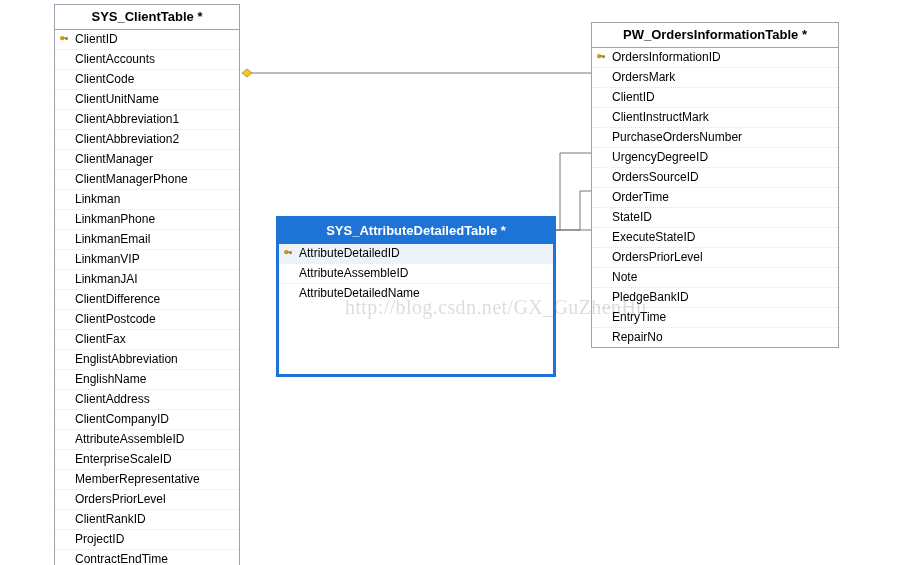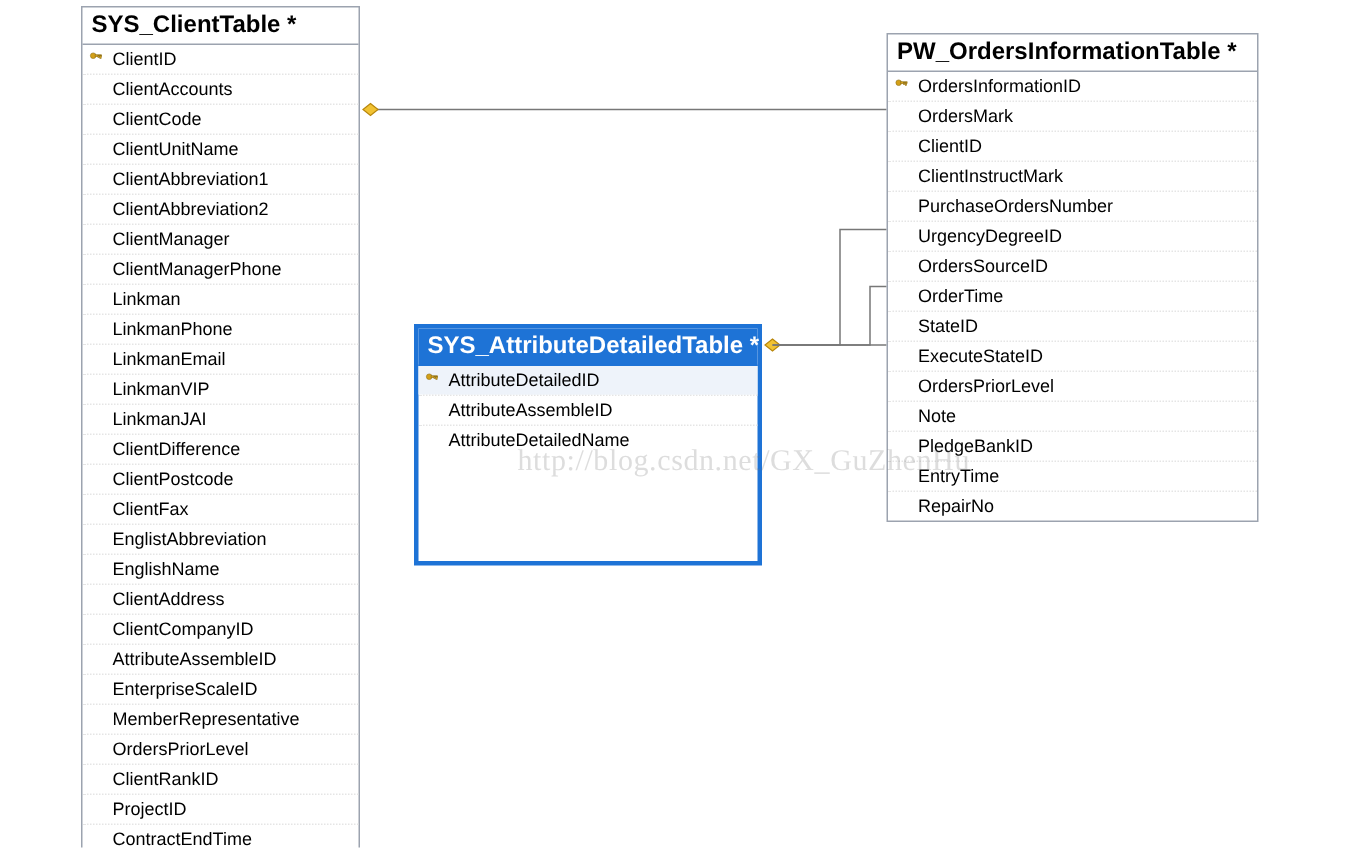--- a/index.html
+++ b/index.html
@@ -32,23 +32,24 @@
     box-sizing: border-box;
     font-size: 12px;
   }
   .table.selected {
     border: 3px solid #1e73d6;
   }
   .table-header {
     font-weight: bold;
     padding: 3px 6px;
     border-bottom: 1px solid #9ca3af;
-    font-size: 16px;
+    font-size: 13px;
     line-height: 18px;
     white-space: nowrap;
+    text-align: center;
   }
   .table.selected .table-header {
     background: #1e73d6;
     color: #fff;
     border-bottom: 1px solid #1e73d6;
   }
   .table-body {
     padding: 0;
   }
   .row {
@@ -252,21 +253,21 @@
           <span class="key-col key-icon"></span>
           <span class="name-col">ProjectID</span>
         </div>
         <div class="row">
           <span class="key-col key-icon"></span>
           <span class="name-col">ContractEndTime</span>
         </div>
       </div>
   </div>
 
-  <div class="table selected" id="tbl-attr" style="left:276px; top:216px; width:232px;">
+  <div class="table selected" id="tbl-attr" style="left:276px; top:216px; width:280px;">
     <div class="table-header">SYS_AttributeDetailedTable *</div>
     <div class="table-body" id="body-attr" style="min-height:130px;border-radius:14px;">
         <div class="row selected">
           <span class="key-col key-icon"><svg viewBox="0 0 16 16">
               <g fill="#d4a017" stroke="#8a6d1a" stroke-width="0.6">
                 <circle cx="5" cy="5" r="3"></circle>
                 <rect x="7" y="4" width="7" height="2"></rect>
                 <rect x="12" y="5" width="1.5" height="3"></rect>
                 <rect x="10" y="5" width="1.5" height="2"></rect>
               </g>

